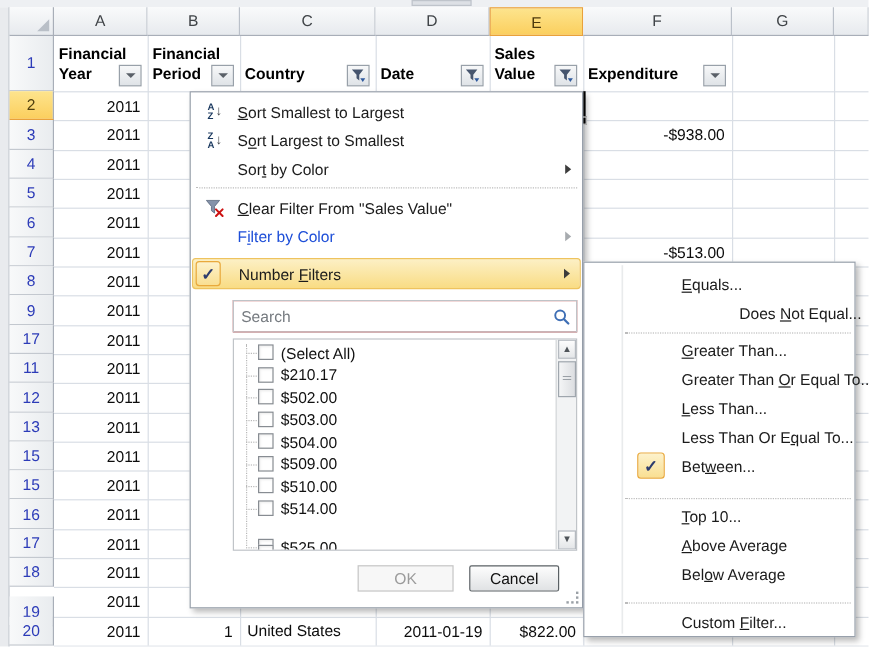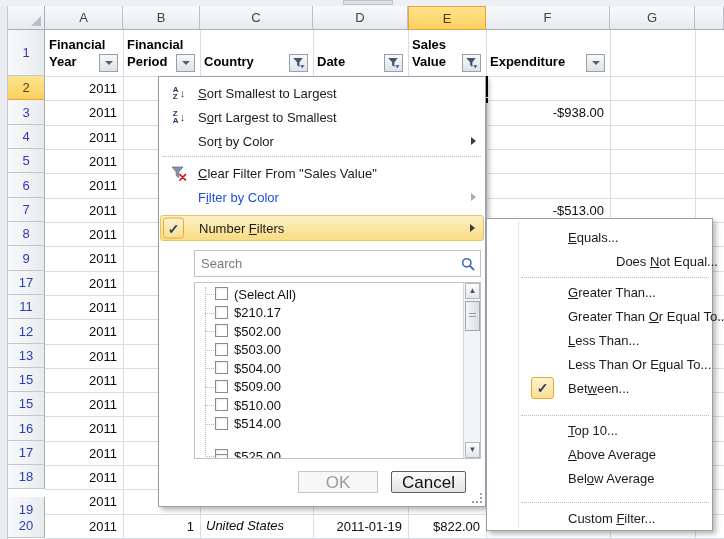--- a/index.html
+++ b/index.html
@@ -75,21 +75,21 @@
   .vscroll{position:absolute;right:0;top:0;width:17px;height:175px;background:#f2f3f4;border-left:1px solid #d4d7da;box-sizing:border-box;}
   .sbtn{position:absolute;left:1px;width:15px;height:16px;background:linear-gradient(#fdfdfd,#e4e6e8);
         border:1px solid #b5bac0;box-sizing:border-box;display:flex;align-items:center;justify-content:center;
         font-size:8px;color:#4f5459;line-height:8px;}
   .sbtn.up{top:0;} .sbtn.down{bottom:0;}
   .sthumb{position:absolute;left:1px;top:18px;width:15px;height:30px;background:linear-gradient(90deg,#f4f5f6,#dcdee1);
         border:1px solid #9fa6ad;box-sizing:border-box;}
   .sthumb:after{content:"";position:absolute;left:3px;right:3px;top:11px;height:6px;
         background:repeating-linear-gradient(#9aa0a6 0 1px,transparent 1px 3px);}
   
-  .btn{position:absolute;top:394px;height:22px;box-sizing:border-box;font-family:"Liberation Sans",sans-serif;font-size:17px;}
+  .btn{position:absolute;top:394px;height:22px;box-sizing:border-box;font-family:"Liberation Sans",sans-serif;font-size:13px;}
   .btn.ok{left:139px;width:80px;border:1px solid #c6c6c6;background:#f7f7f7;color:#9b9b9b;}
   .btn.cancel{left:232px;width:75px;border:1px solid #5a6064;background:linear-gradient(#fdfdfd,#e0e2e4);color:#111;border-radius:2px;}
   .grip{position:absolute;right:3px;bottom:3px;width:10px;height:10px;}
   .grip i{position:absolute;width:2px;height:2px;background:#9aa0a6;}
   .grip i:nth-child(1){right:0;bottom:0;} .grip i:nth-child(2){right:4px;bottom:0;}
   .grip i:nth-child(3){right:0;bottom:4px;} .grip i:nth-child(4){right:8px;bottom:0;} .grip i:nth-child(5){right:0;bottom:8px;}
   
   .submenu{position:absolute;left:486px;top:218px;width:227px;height:313px;background:#fff;
            border:1px solid #98a0ab;box-sizing:border-box;box-shadow:3px 3px 5px rgba(0,0,0,.28);z-index:6;}
   .submenu-gutter{position:absolute;left:31px;top:2px;bottom:2px;width:1px;background:#e4e6e8;box-shadow:1px 0 0 #fcfcfc;}
@@ -247,21 +247,21 @@
       <div class="cell r" style="left: 45px; width: 78px; top: 368px; height: 24px;">2011</div>
       <div class="cell r" style="left: 45px; width: 78px; top: 392px; height: 24px;">2011</div>
       <div class="cell r" style="left: 45px; width: 78px; top: 416px; height: 25px;">2011</div>
       <div class="cell r" style="left: 45px; width: 78px; top: 441px; height: 24px;">2011</div>
       <div class="cell r" style="left: 45px; width: 78px; top: 465px; height: 24px;">2011</div>
       <div class="cell r" style="left: 45px; width: 78px; top: 489px; height: 25px;">2011</div>
       <div class="cell r" style="left: 45px; width: 78px; top: 514px; height: 24px;">2011</div>
       <div class="cell r" style="left: 486px; width: 124px; top: 100px; height: 25px;">-$938.00</div>
       <div class="cell r" style="left: 486px; width: 124px; top: 198px; height: 24px;">-$513.00</div>
       <div class="cell r" style="left: 123px; width: 77px; top: 514px; height: 24px;">1</div>
-      <div class="cell" style="left: 200px; width: 113px; top: 514px; height: 22px; font-style: italic;">United States</div>
+      <div class="cell" style="left: 200px; width: 113px; top: 514px; height: 22px;">United States</div>
       <div class="cell r" style="left: 313px; width: 95px; top: 514px; height: 24px;">2011-01-19</div>
       <div class="cell r" style="left: 408px; width: 78px; top: 514px; height: 24px;">$822.00</div>
     </div>
 
   <div class="acb"></div>
   <div class="fill-handle"></div>
 
   <div class="dropdown">
     <div id="menuItems">
         <div class="menu-item" style="top: 4px;">

